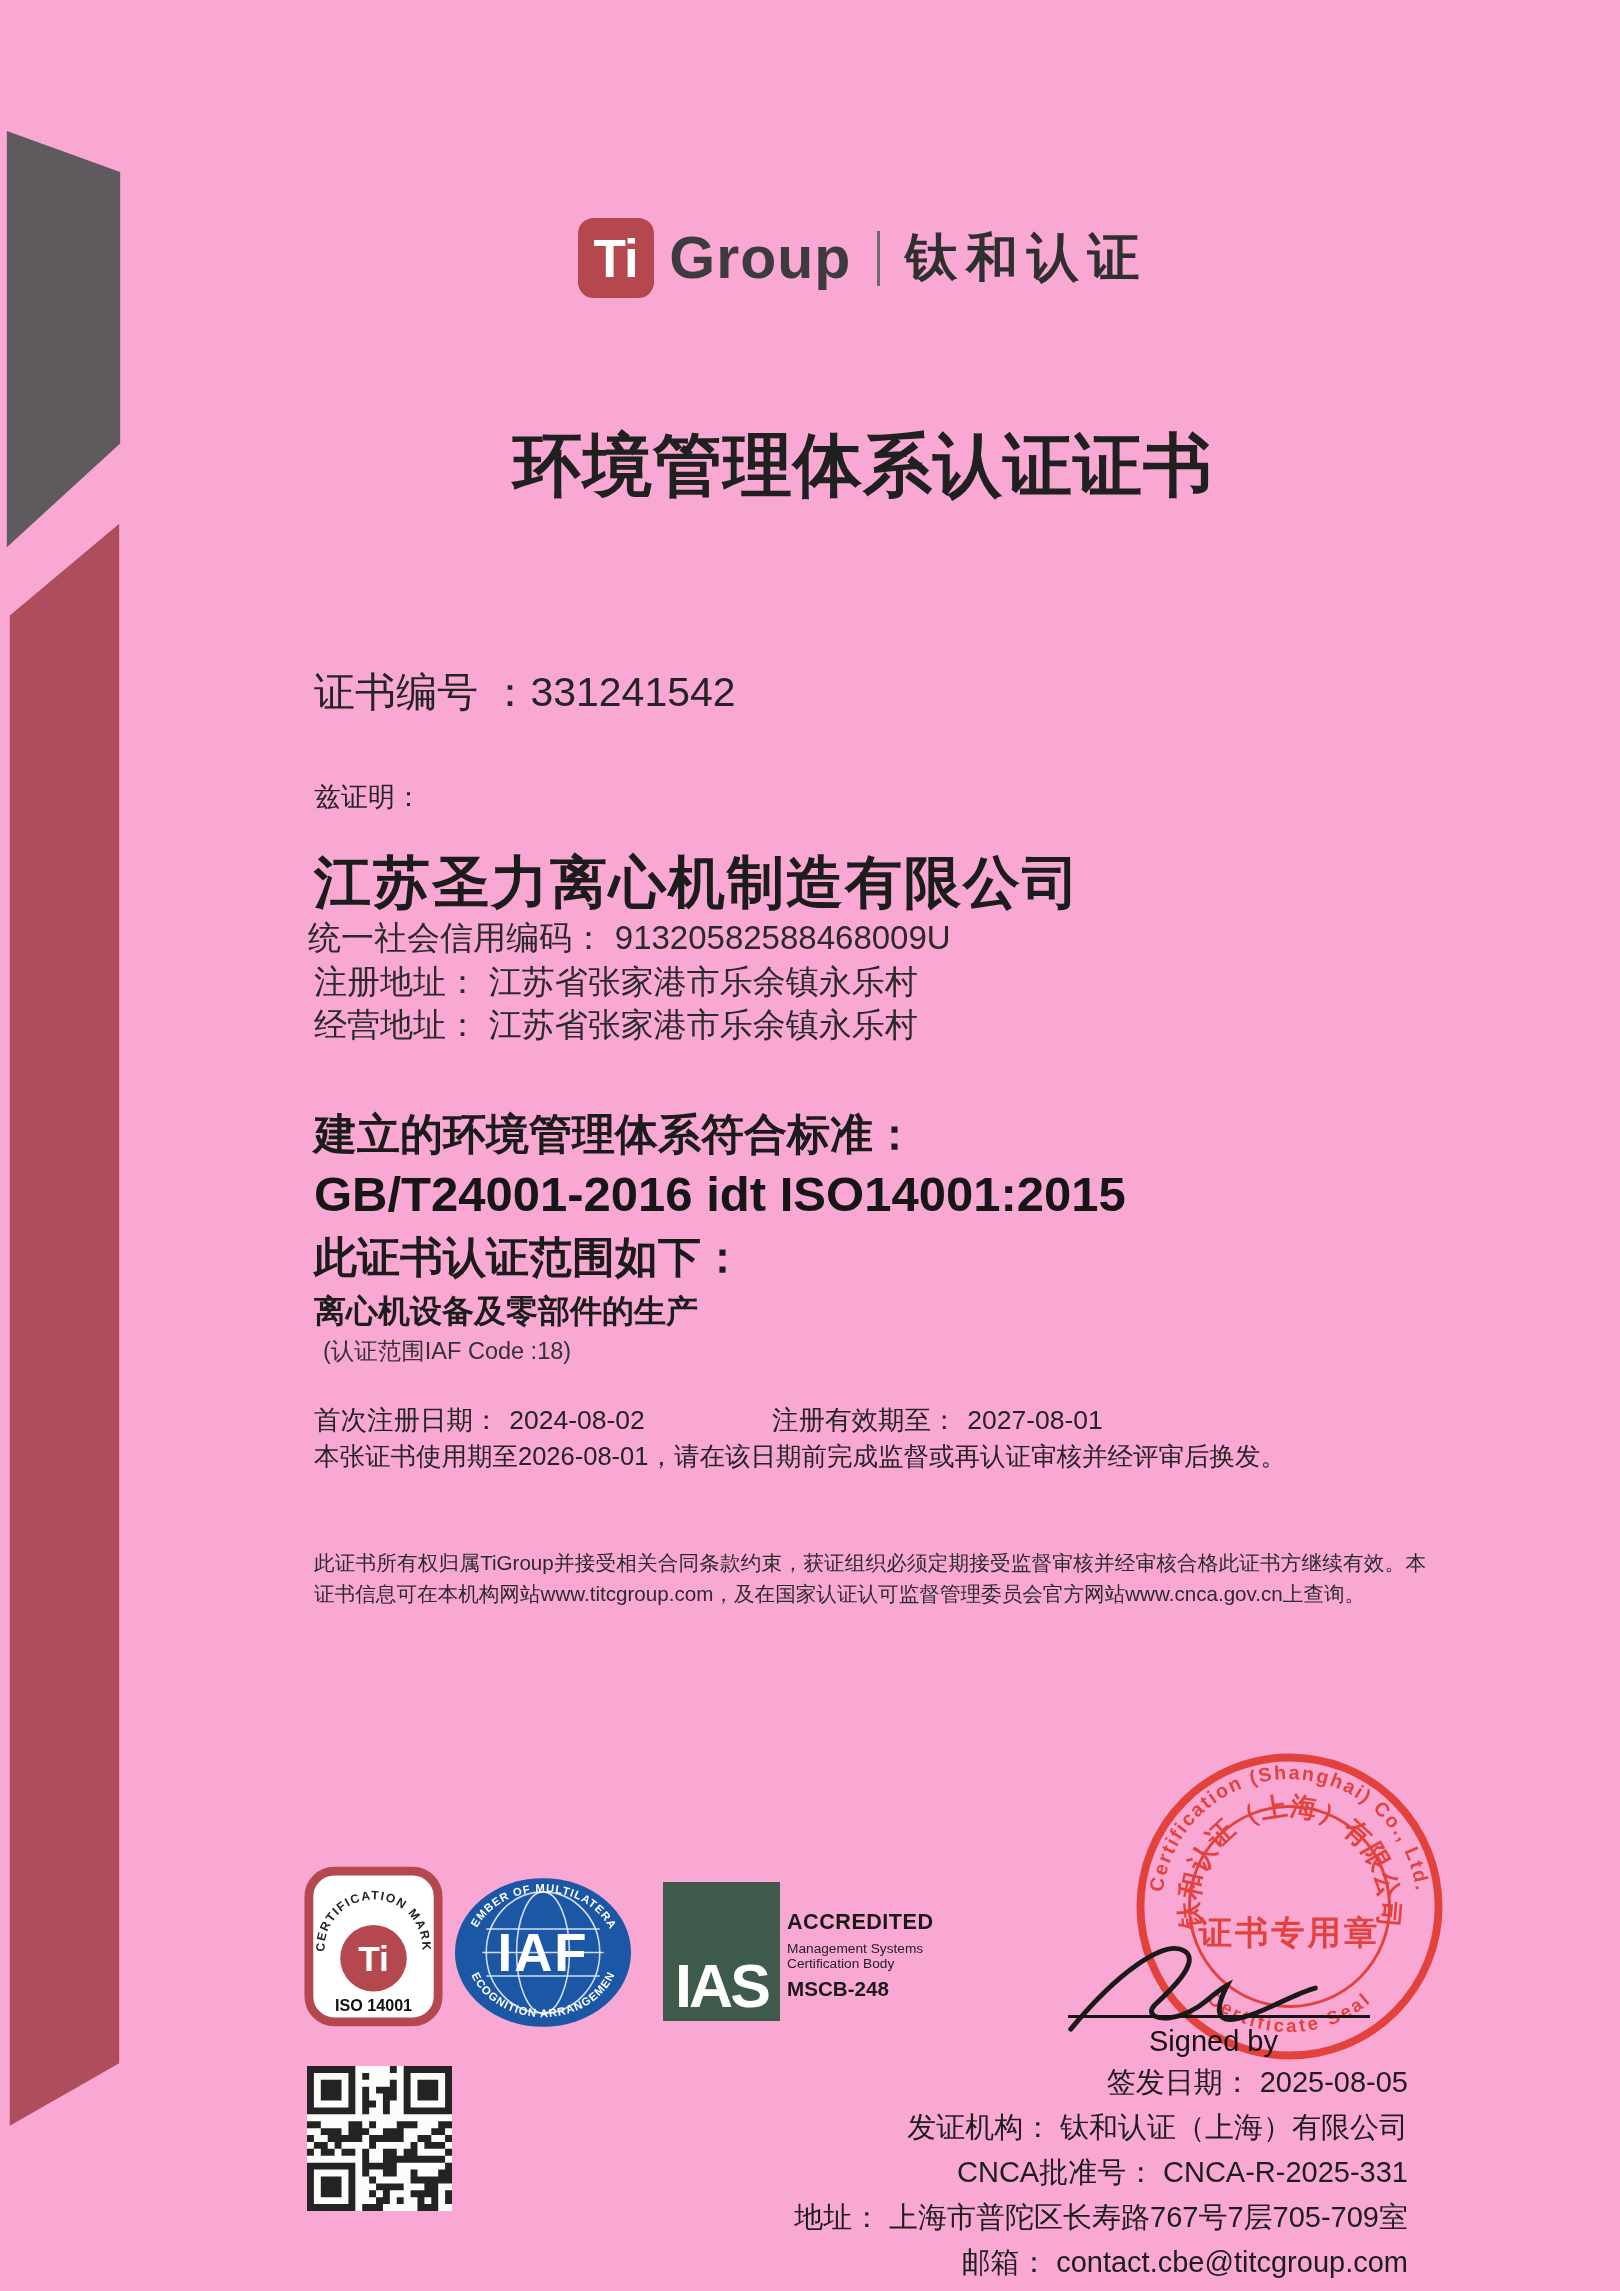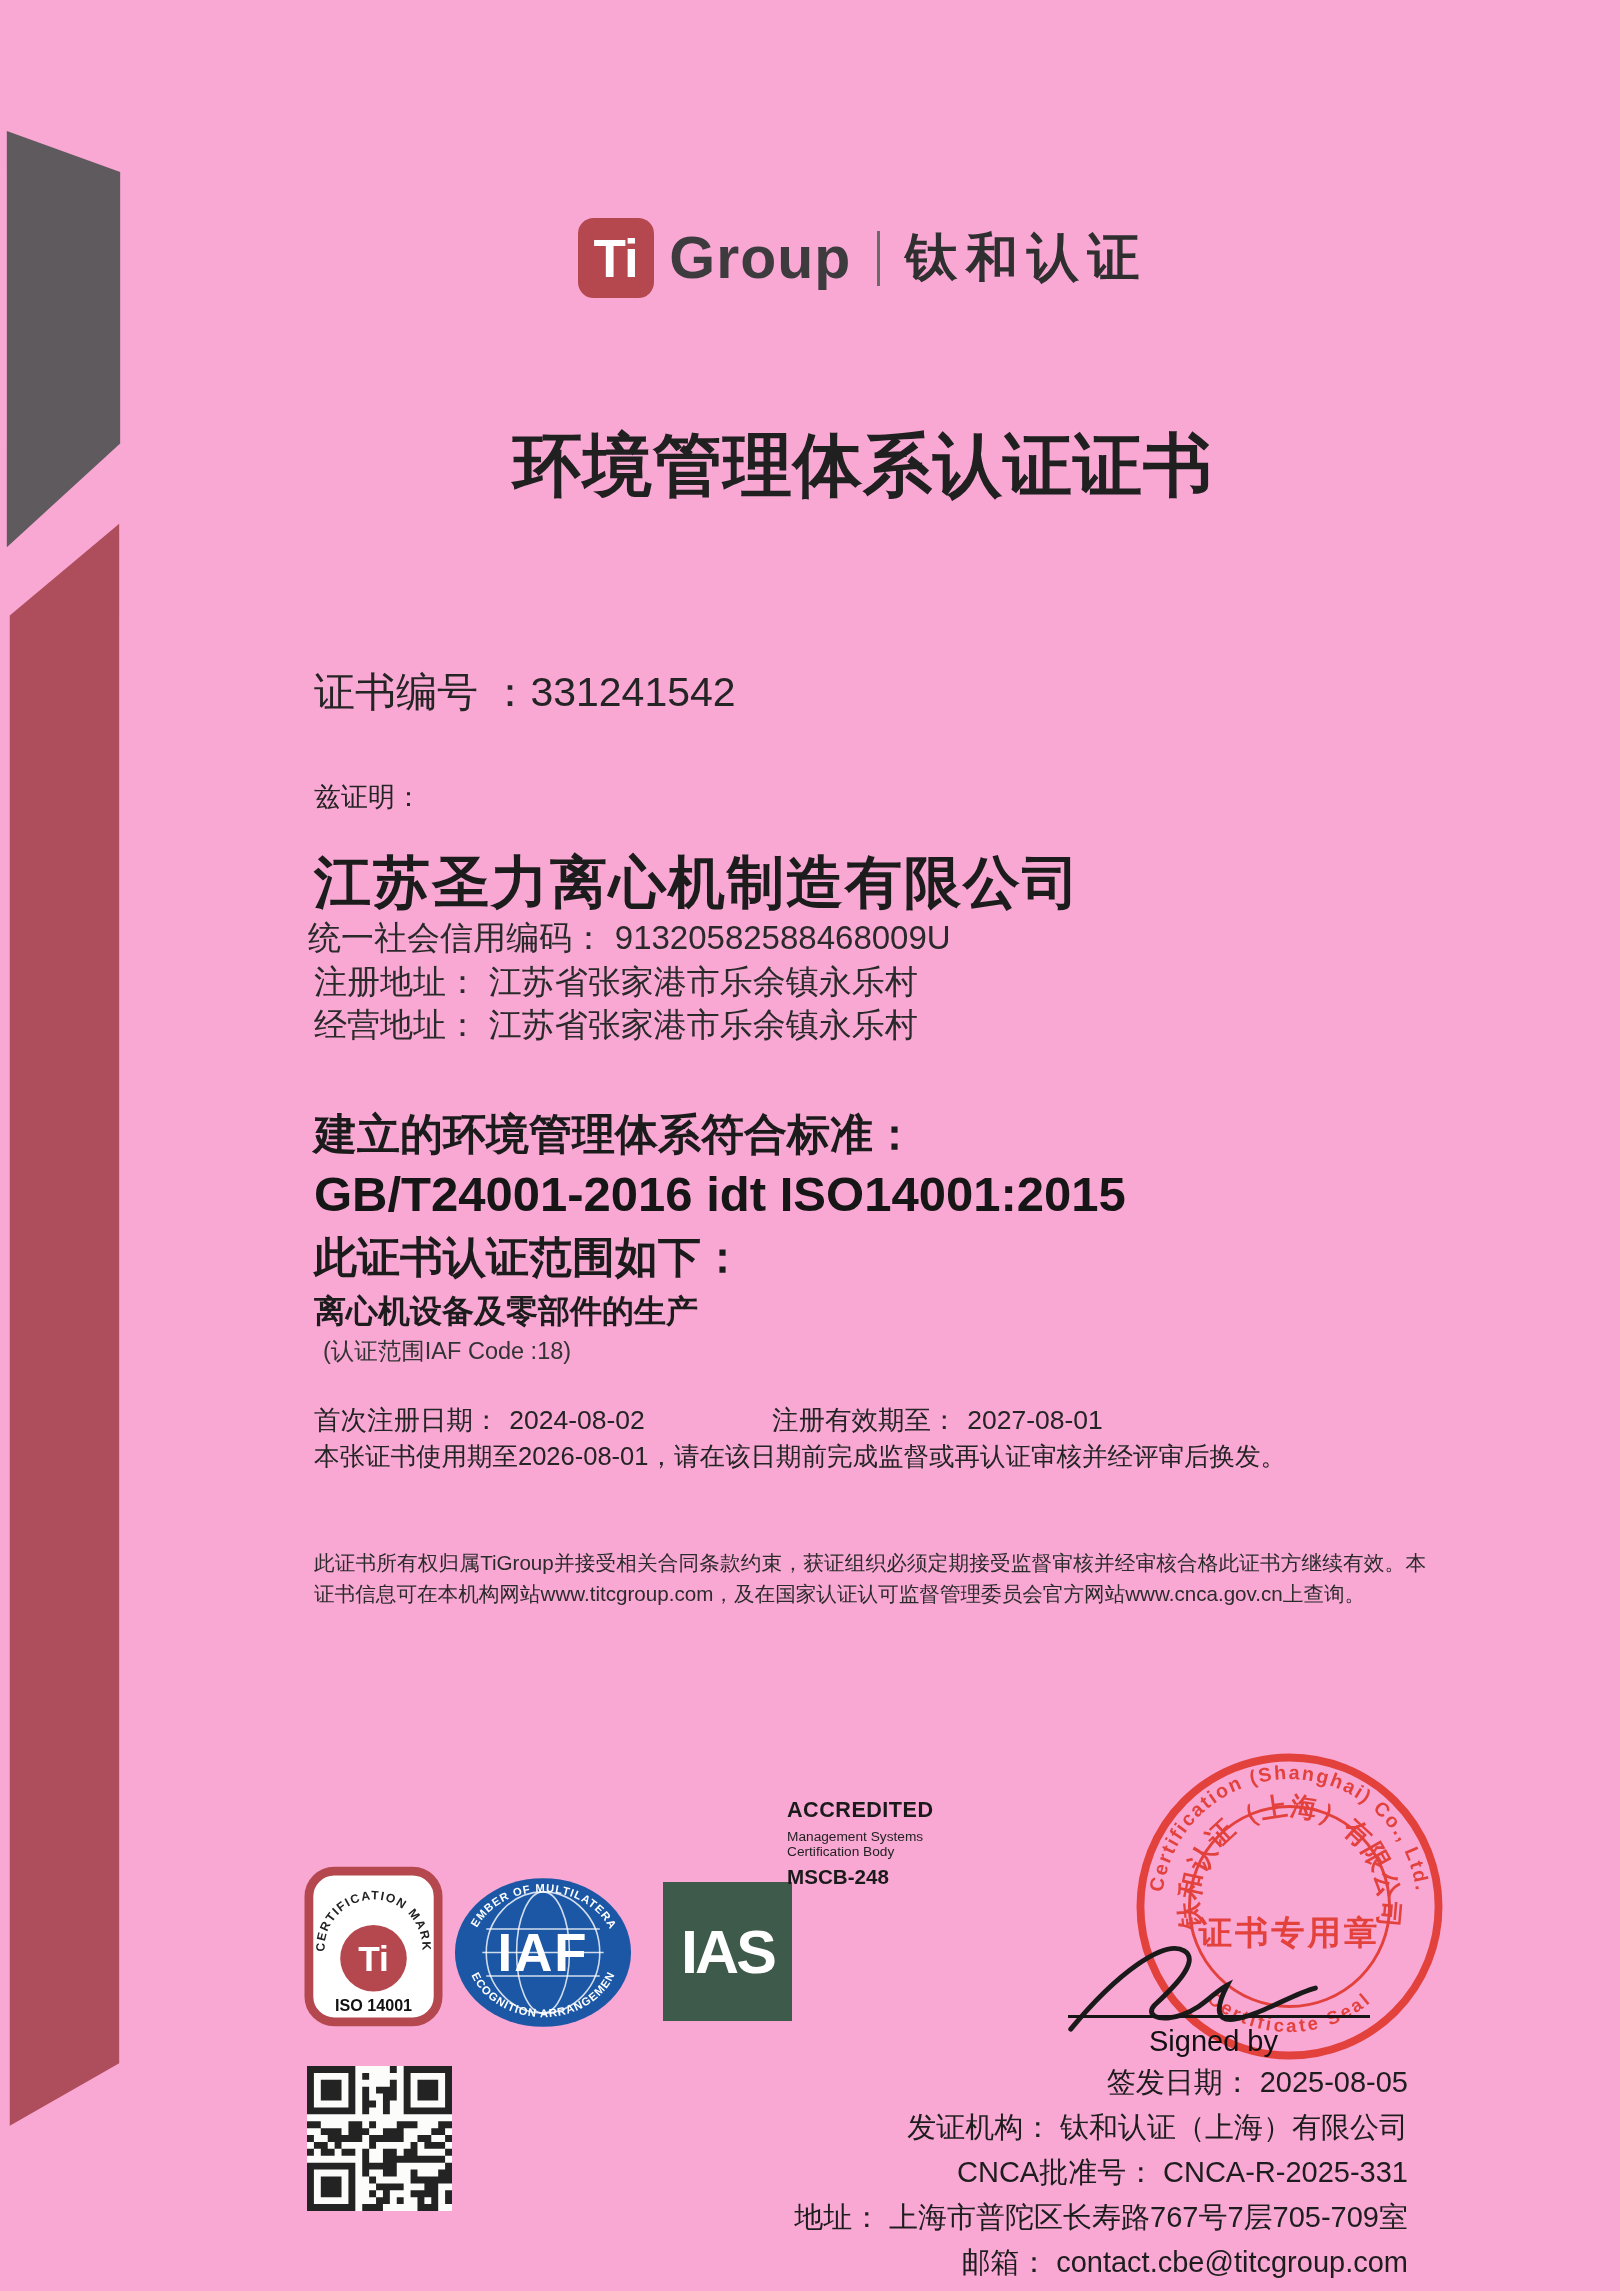--- a/index.html
+++ b/index.html
@@ -36,23 +36,23 @@
   .date-col2{position:absolute;left:458px;top:0;}
   .usage-note{left:314px;top:1439px;font-size:25.5px;color:#242424;}
   .legal{left:314px;top:1547px;width:1112px;font-size:20.6px;line-height:31px;color:#2b2b2b;text-align:justify;}
   .val-gap{margin-left:9.8px;}
   
   .footer{right:212px;top:2060px;text-align:right;font-size:29px;line-height:45px;color:#1d1d1d;}
   .footer .val-gap{margin-left:7.8px;}
   .signed-line{left:1068px;top:2015px;width:302px;height:2.9px;background:#161616;}
   .signed-by{left:1149px;top:2025px;font-size:29px;color:#101010;}
   
-  .ias-box{left:663px;top:1882px;width:129px;height:139px;background:#3e5a4b;display:flex;align-items:center;justify-content:center;}
+  .ias-box{left:663px;top:1882px;width:117px;height:139px;background:#3e5a4b;display:flex;align-items:flex-end;justify-content:center;}
   .ias-box span{color:#fff;font-size:61px;font-weight:800;letter-spacing:-2.9px;}
-  .ias-text{left:787px;top:1797px;color:#1a1a1a;}
+  .ias-text{left:787px;top:1909px;color:#1a1a1a;}
   .ias-text .l1{font-size:21.6px;font-weight:800;letter-spacing:0.5px;}
   .ias-text .l2{font-size:13.7px;margin-top:5.9px;color:#222;}
   .ias-text .l3{font-size:13.7px;color:#222;}
   .ias-text .l4{font-size:20.6px;font-weight:800;margin-top:5.9px;}
 </style>
 </head>
 <body>
 
 <div class="page">
 

